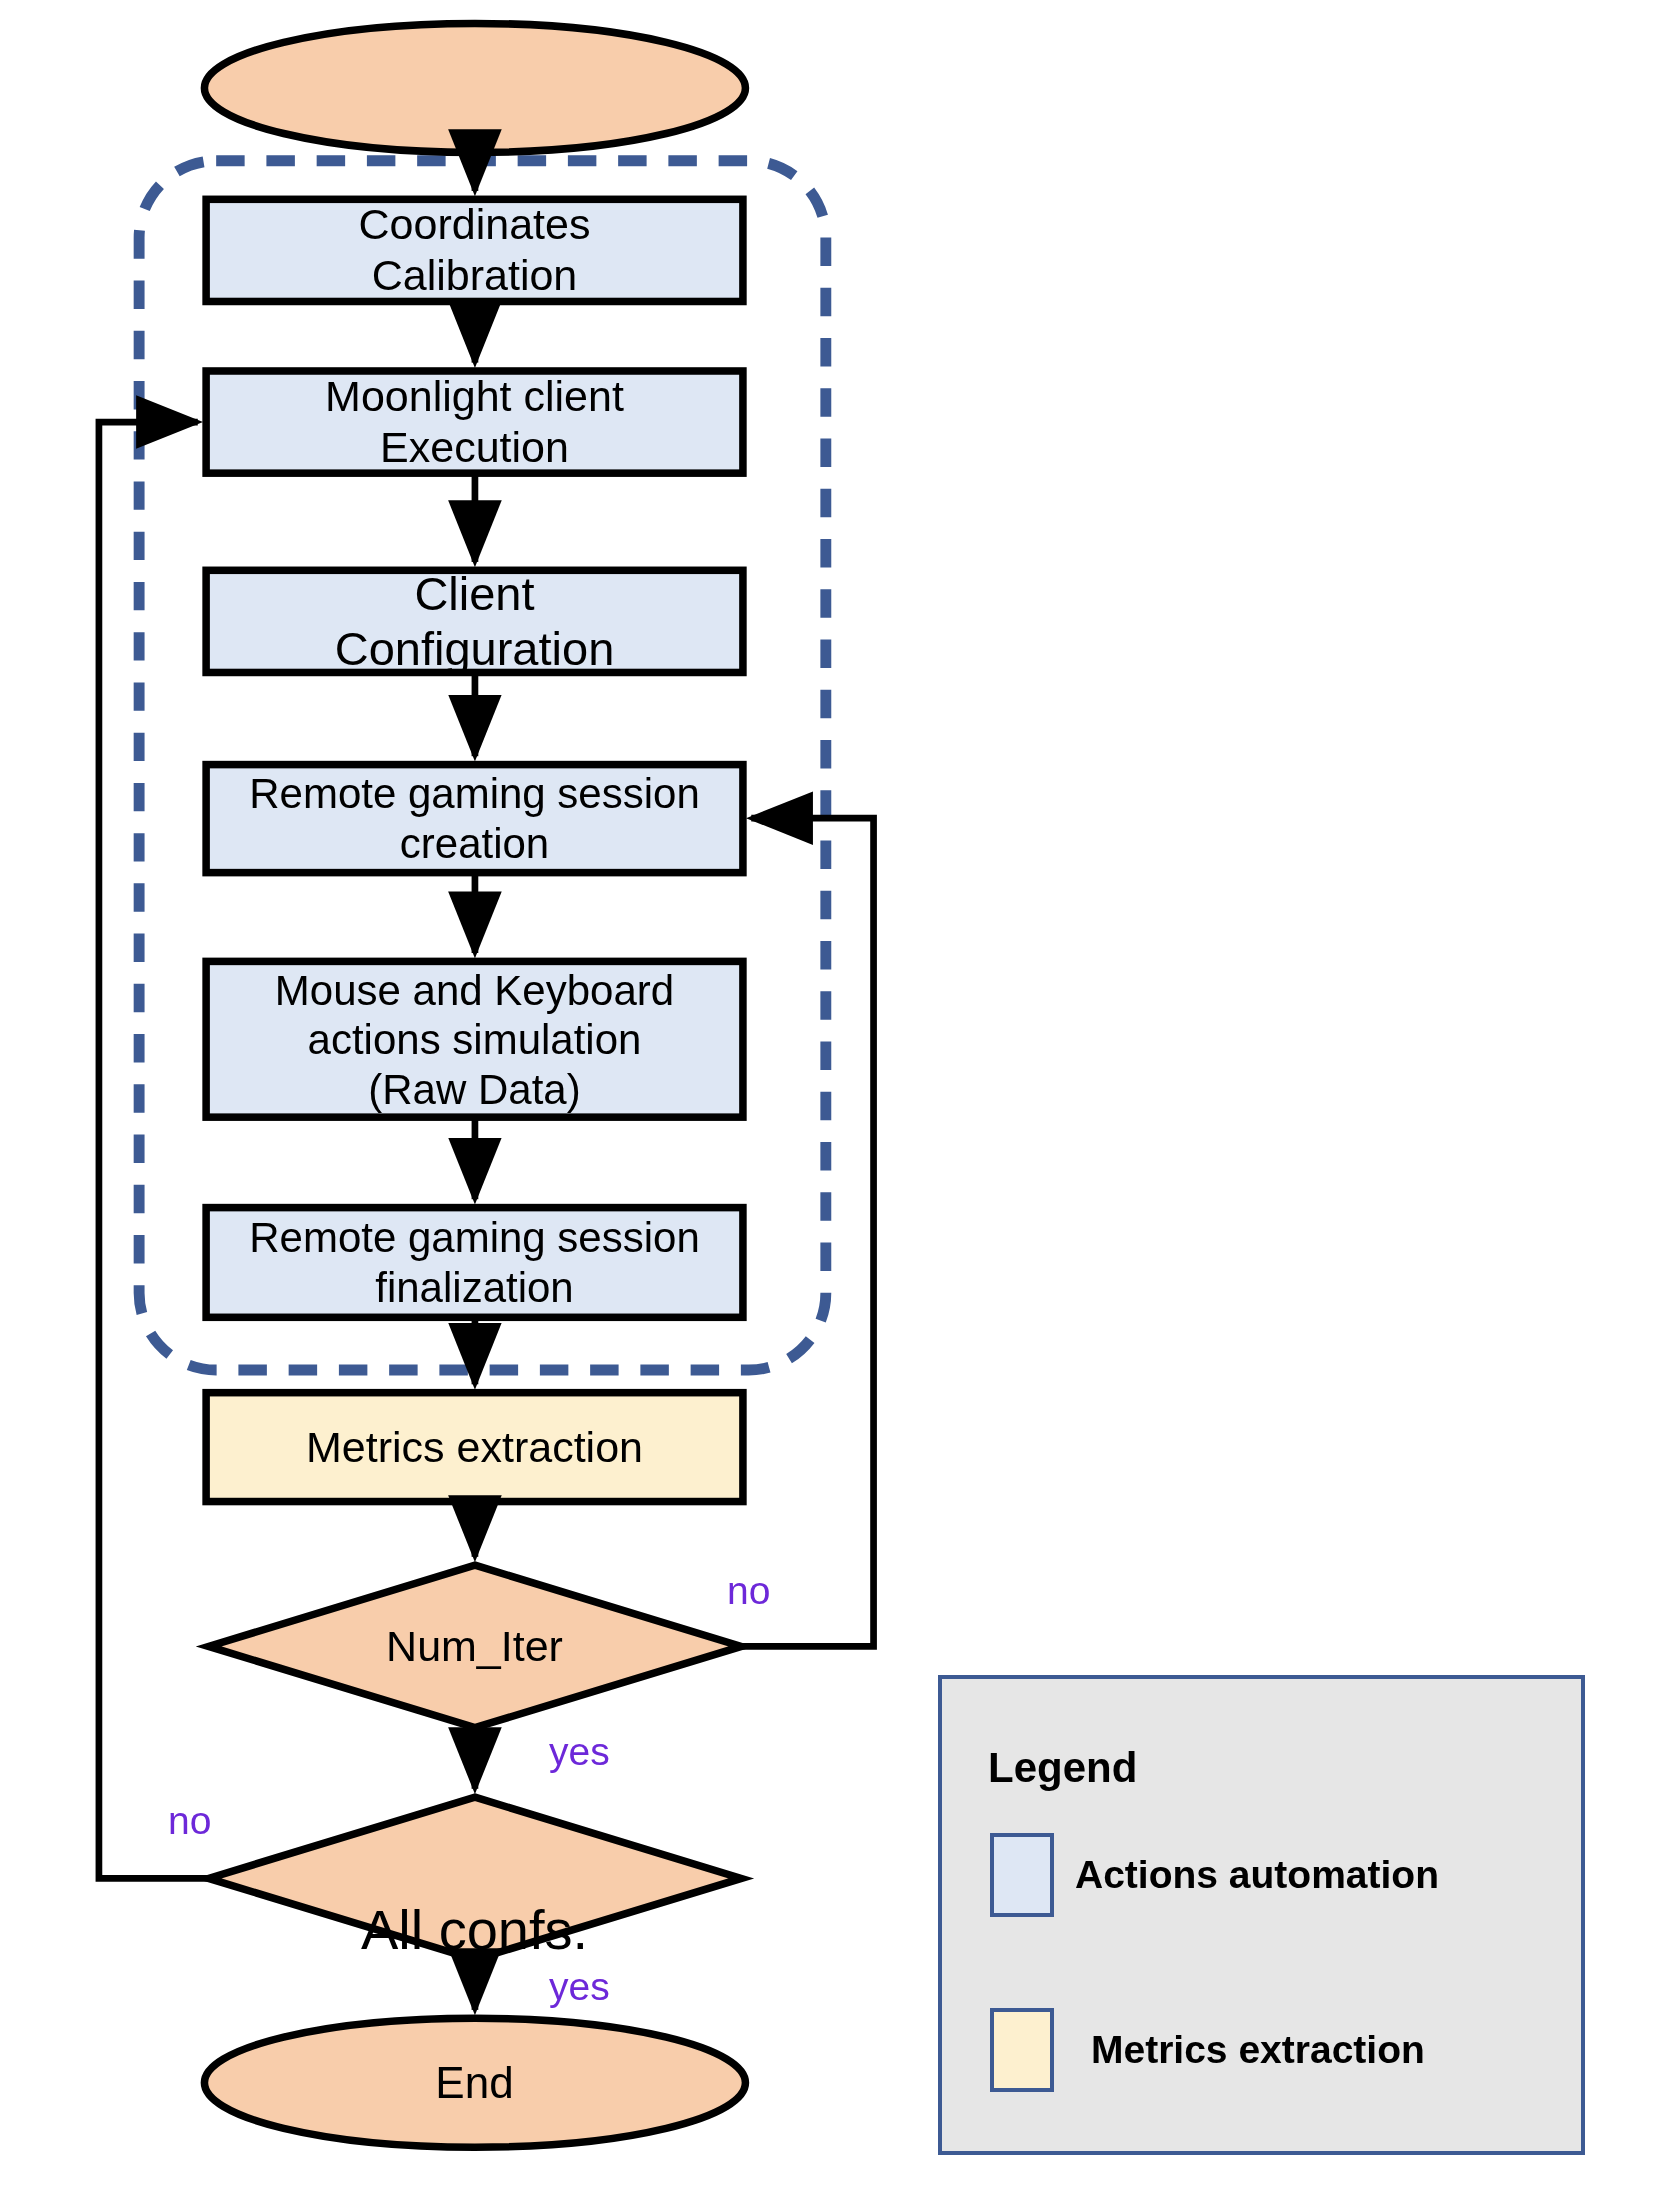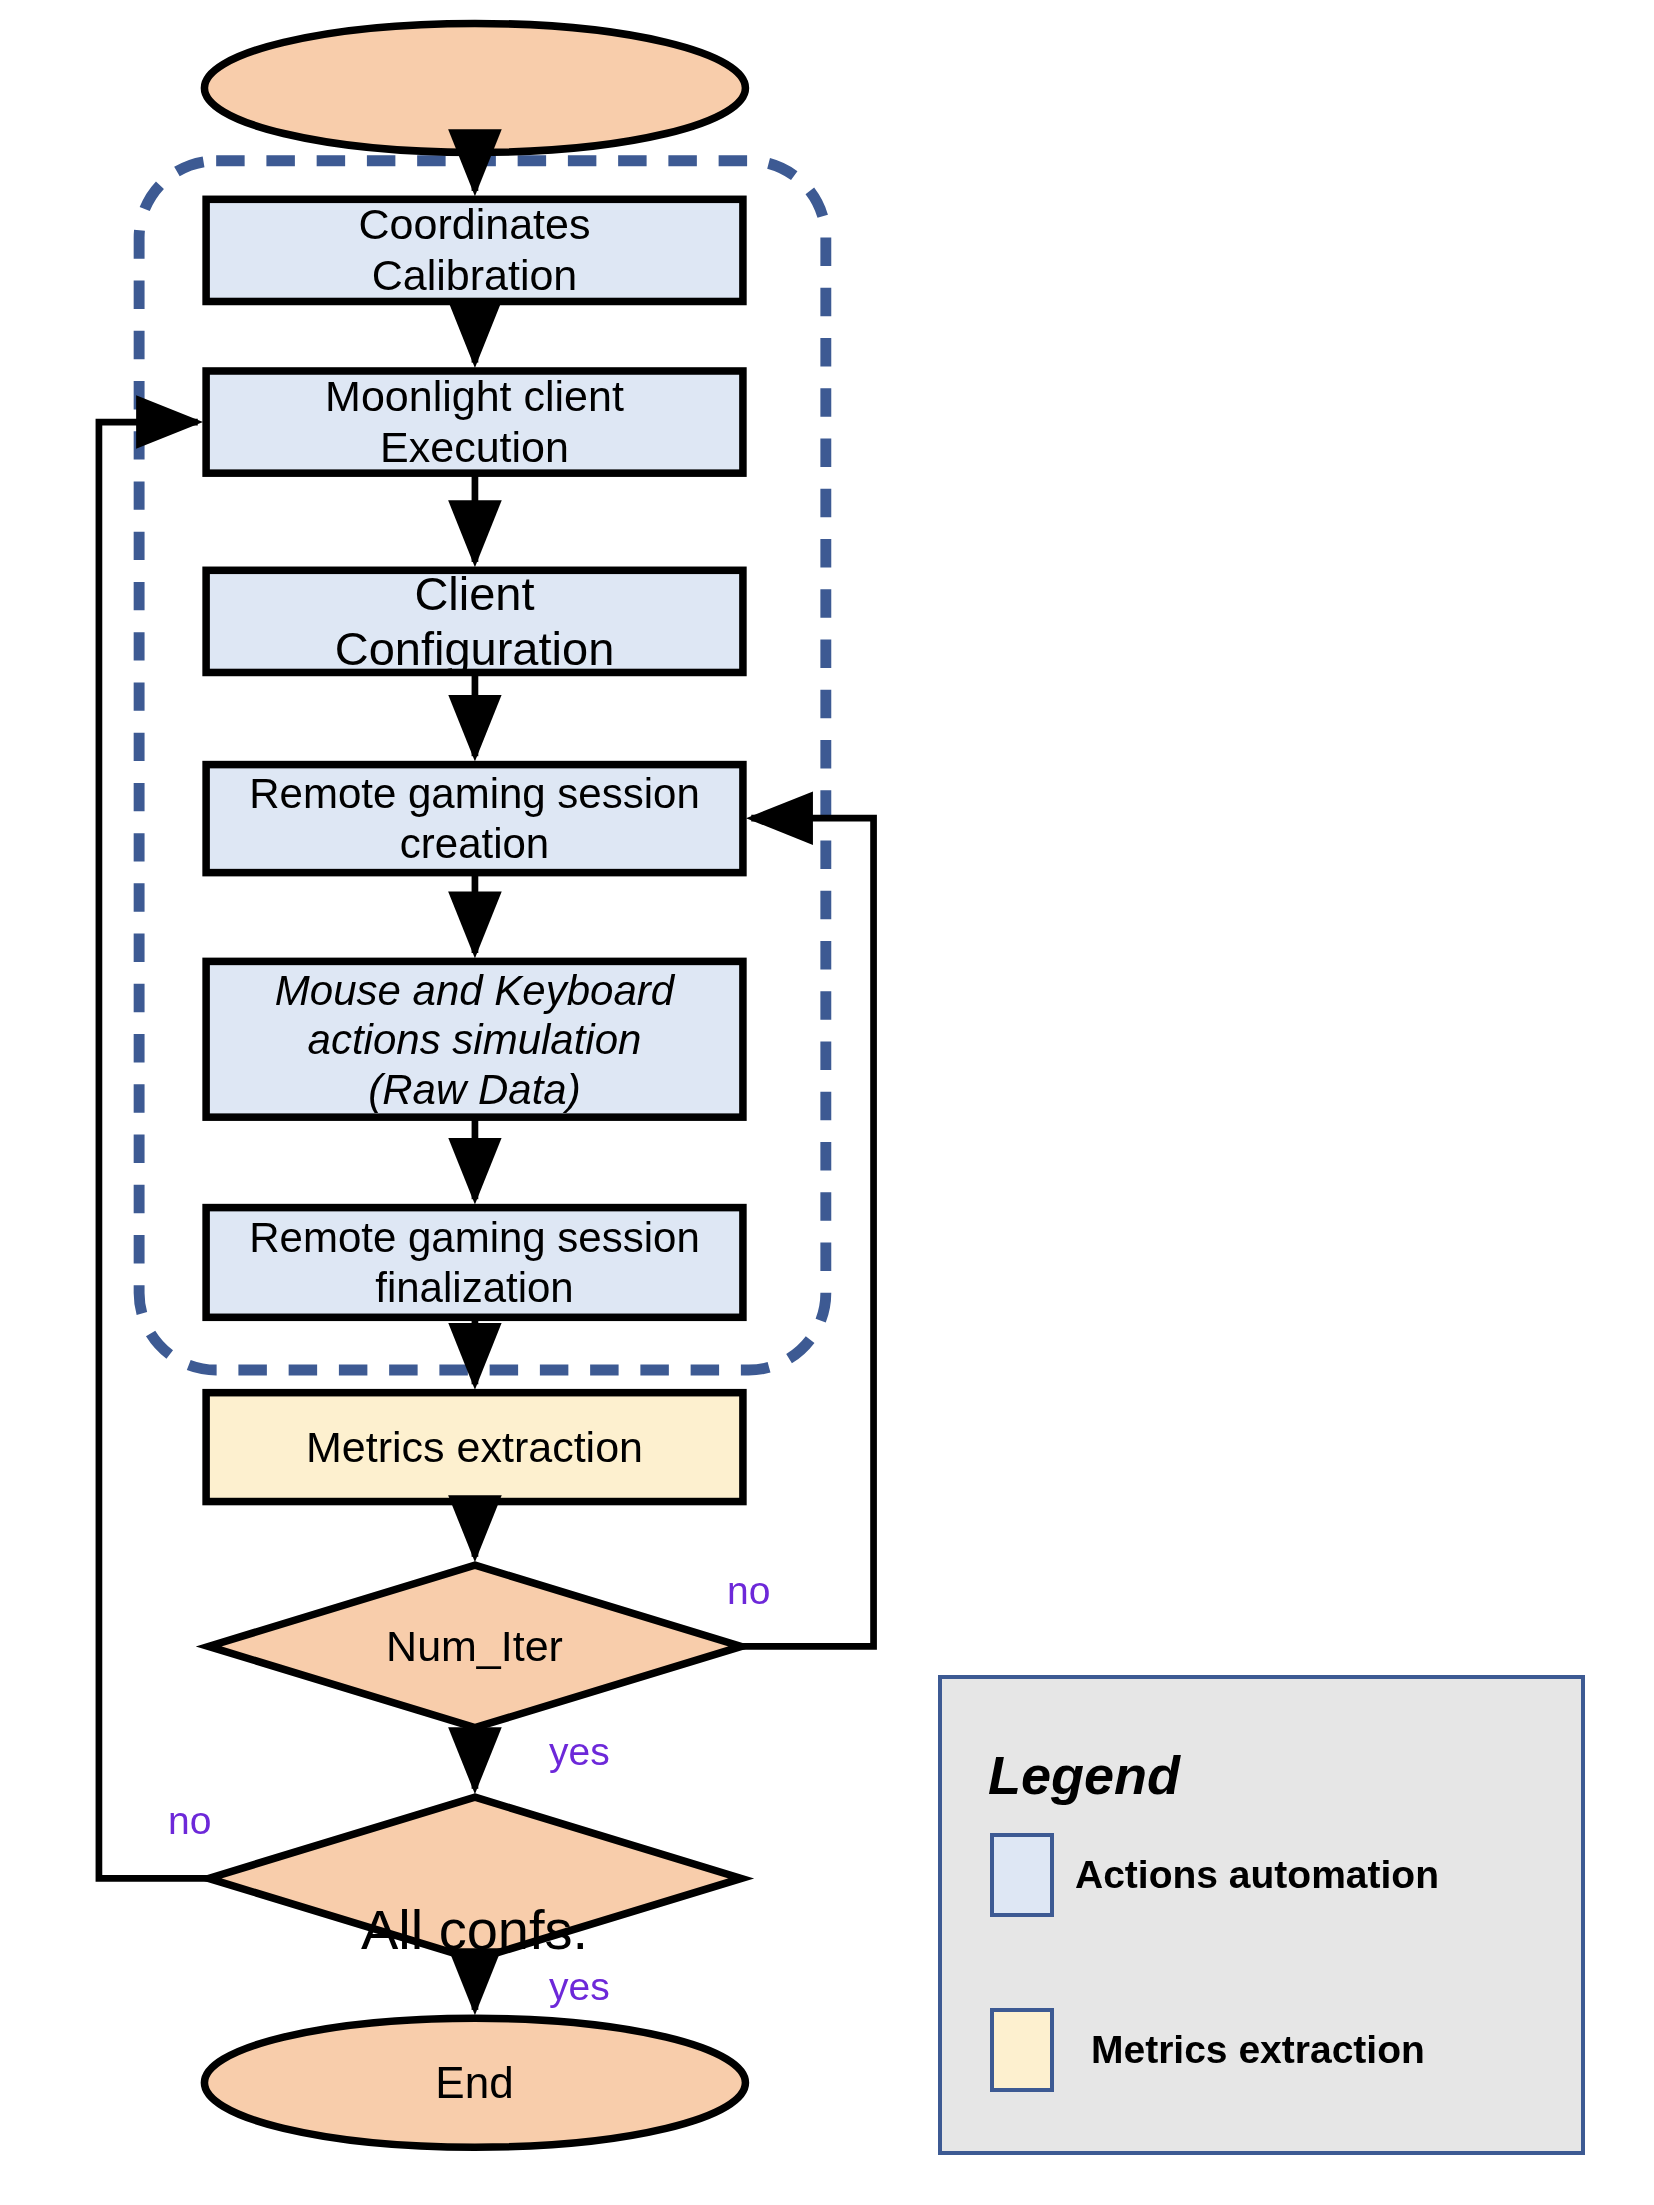--- a/index.html
+++ b/index.html
@@ -42,24 +42,23 @@
     line-height: 1;
   }
   .legend-box {
     position: absolute;
     background: #e6e6e6;
     border: 4.2px solid #3d5a93;
     box-sizing: border-box;
   }
   .legend-title {
     position: absolute;
-    font-size: 54px;
+    font-size: 42px;
     font-weight: bold;
     color: #000000;
-    font-style: italic;
   }
   .legend-swatch {
     position: absolute;
     border: 4.2px solid #3d5a93;
     box-sizing: border-box;
   }
   .legend-label {
     position: absolute;
     font-size: 39px;
     font-weight: bold;
@@ -127,21 +126,21 @@
 
   <div class="node-text" style="left:206px; top:371px; width:537px; height:102px; font-size:43px;">Moonlight client
 Execution</div>
 
   <div class="node-text" style="left:206px; top:570px; width:537px; height:102px; font-size:47px;">Client
 Configuration</div>
 
   <div class="node-text" style="left:201px; top:765px; width:547px; height:108px; font-size:42px;">Remote gaming session
 creation</div>
 
-  <div class="node-text" style="left:201px; top:962px; width:547px; height:156px; font-size:42px;font-style:italic;">Mouse and Keyboard
+  <div class="node-text" style="left:201px; top:962px; width:547px; height:156px; font-size:42px;">Mouse and Keyboard
 actions simulation
 (Raw Data)</div>
 
   <div class="node-text" style="left:201px; top:1208px; width:547px; height:110px; font-size:42px;">Remote gaming session
 finalization</div>
 
   <div class="node-text" style="left:206px; top:1393px; width:537px; height:109px; font-size:43px;">Metrics extraction</div>
 
   <div class="node-text" style="left:276px; top:1612px; width:397px; height:69px; font-size:43px;">Num_Iter</div>
 

